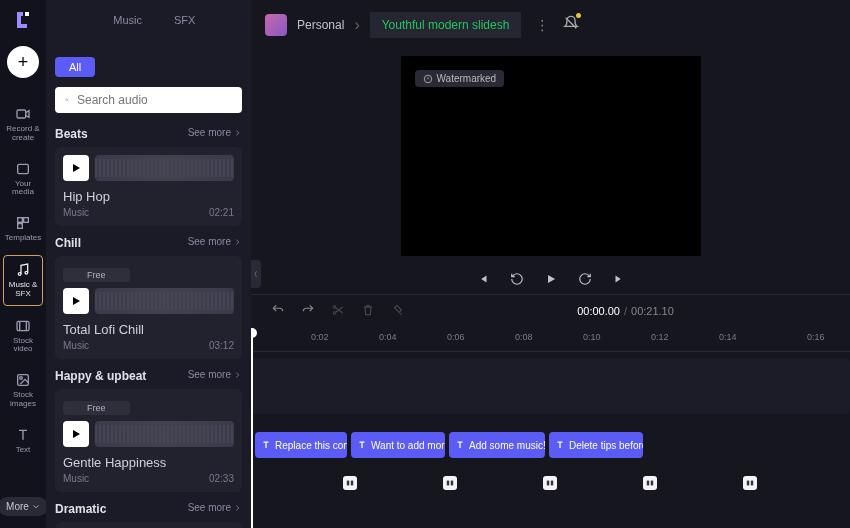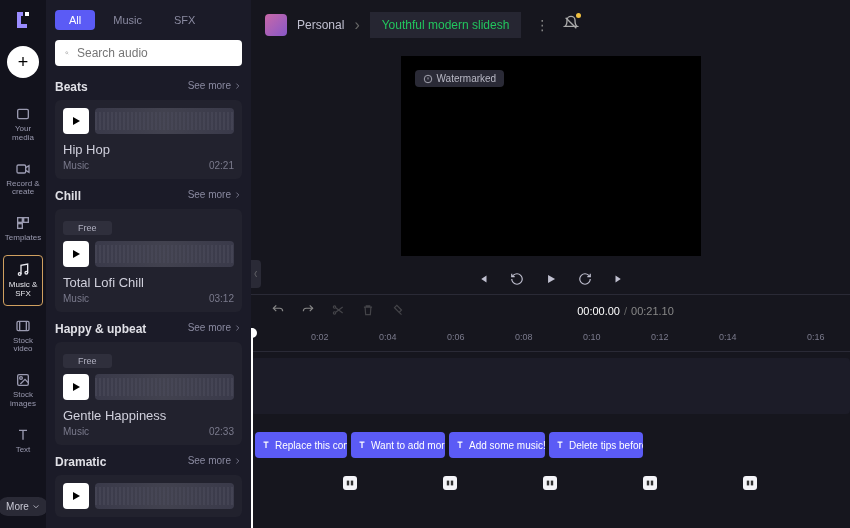--- a/index.html
+++ b/index.html
@@ -15,30 +15,30 @@
   .rail-item svg { width:16px; height:16px; margin-bottom:3px; }
   .rail-item span { text-align:center; line-height:1.1; }
   .more-btn { margin-top:auto; margin-bottom:12px; background:#2a2a36; border-radius:12px; padding:4px 8px; font-size:10px; color:#c8c8d4; display:flex; align-items:center; cursor:pointer;}
   .more-btn svg { width:8px; height:8px; margin-left:3px;}
   
   
   .panel { width:205px; background:#1b1b28; padding:10px 9px; overflow-y:auto; position:relative;}
   .panel::-webkit-scrollbar{width:4px;} .panel::-webkit-scrollbar-thumb{background:#3a3a48;border-radius:2px;}
   .tabs { display:flex; gap:4px; margin-bottom:10px;}
   .tab { padding:4px 14px; border-radius:4px; font-size:11px; color:#8a8aa0; cursor:pointer;}
-  .tab.active { background:#5b5bf5; color:#fff;}
+  .tab.active { background:#5b5bf5; color:#fff;margin-top:47px;}
   .search { background:#fff; border-radius:4px; display:flex; align-items:center; padding:6px 10px; margin-bottom:14px;}
   .search svg { width:14px; height:14px; color:#666; margin-right:8px;}
   .search input { border:none; outline:none; font-size:12px; flex:1; color:#333; background:transparent;}
   .sec-head { display:flex; justify-content:space-between; align-items:flex-start; margin:10px 0 6px;}
   .sec-head h4 { font-size:12px; color:#e0e0e6; font-weight:600;}
   .see-more { font-size:10px; color:#8a8aa0; display:flex; align-items:center; cursor:pointer;}
   .see-more svg{width:8px;height:8px;margin-left:3px;}
   .card { background:#22222e; border-radius:6px; padding:8px; margin-bottom:10px;}
-  .free-tag { display:inline-block; background:#2f2f3c; font-size:9px; color:#b0b0c0; padding:2px 15px; border-radius:3px; margin-bottom:6px;}
+  .free-tag { display:inline-block; background:#2f2f3c; font-size:9px; color:#b0b0c0; padding:2px 24px; border-radius:3px; margin-bottom:6px;}
   .wave-row { display:flex; align-items:center; gap:6px;}
   .play { width:26px; height:26px; border-radius:4px; background:#fff; display:flex; align-items:center; justify-content:center; cursor:pointer; flex-shrink:0;}
   .play svg{width:10px;height:10px;fill:#000;}
   .wave { flex:1; height:26px; background:linear-gradient(90deg,#3a3a4a,#42424f,#3a3a4a); border-radius:4px; position:relative; overflow:hidden;}
   .wave::before{content:"";position:absolute;inset:4px 0;background:repeating-linear-gradient(90deg,#4a4a5a 0 2px,transparent 2px 4px);opacity:.6;}
   .card-title { font-size:13px; color:#d0d0dc; margin-top:8px;}
   .card-meta { display:flex; justify-content:space-between; font-size:10px; color:#7a7a8c; margin-top:3px;}
   
   
   .collapse { position:absolute; left:251px; top:260px; width:10px; height:28px; background:#2a2a36; border-radius:0 4px 4px 0; display:flex; align-items:center; justify-content:center; cursor:pointer; z-index:5;}
@@ -94,30 +94,30 @@
 <div class="rail">
   <div class="logo">
     <svg viewBox="0 0 24 24">
         <path d="M6 4h6v4H10v8h6v4H6z" fill="#9a8cff"></path>
         <rect x="14" y="4" width="4" height="4" fill="#fff"></rect>
       </svg>
   </div>
   <div class="add-btn">+</div>
   <div class="rail-item">
     <svg viewBox="0 0 24 24" fill="none" stroke="currentColor" stroke-width="2">
-        <rect x="4" y="5" width="16" height="14" rx="2"></rect>
-      </svg>
-    <span>Your media</span>
-  </div>
-  <div class="rail-item">
-    <svg viewBox="0 0 24 24" fill="none" stroke="currentColor" stroke-width="2">
         <rect x="3" y="6" width="13" height="12" rx="2"></rect>
         <path d="M16 10l5-3v10l-5-3"></path>
       </svg>
     <span>Record &amp; create</span>
+  </div>
+  <div class="rail-item">
+    <svg viewBox="0 0 24 24" fill="none" stroke="currentColor" stroke-width="2">
+        <rect x="4" y="5" width="16" height="14" rx="2"></rect>
+      </svg>
+    <span>Your media</span>
   </div>
   <div class="rail-item">
     <svg viewBox="0 0 24 24" fill="none" stroke="currentColor" stroke-width="2">
         <rect x="4" y="4" width="7" height="7"></rect>
         <rect x="13" y="4" width="7" height="7"></rect>
         <rect x="4" y="13" width="7" height="7"></rect>
       </svg>
     <span>Templates</span>
   </div>
   <div class="rail-item active">

